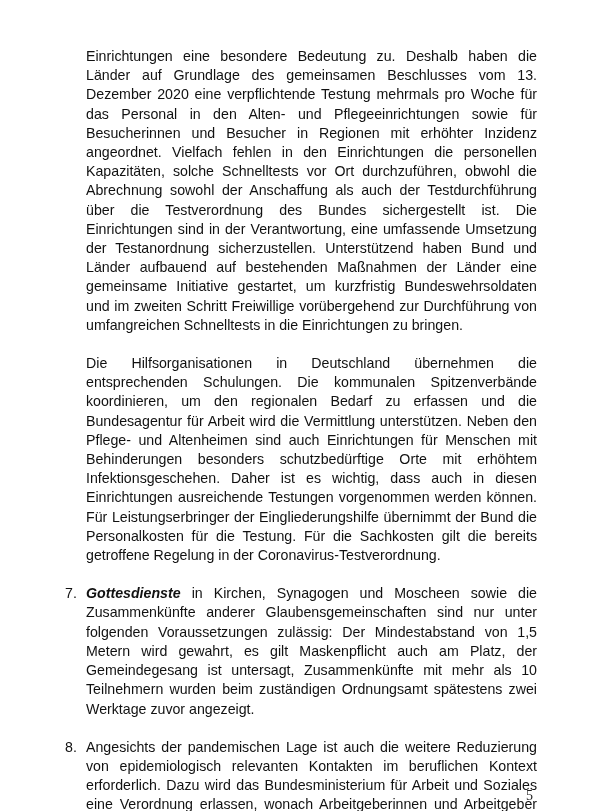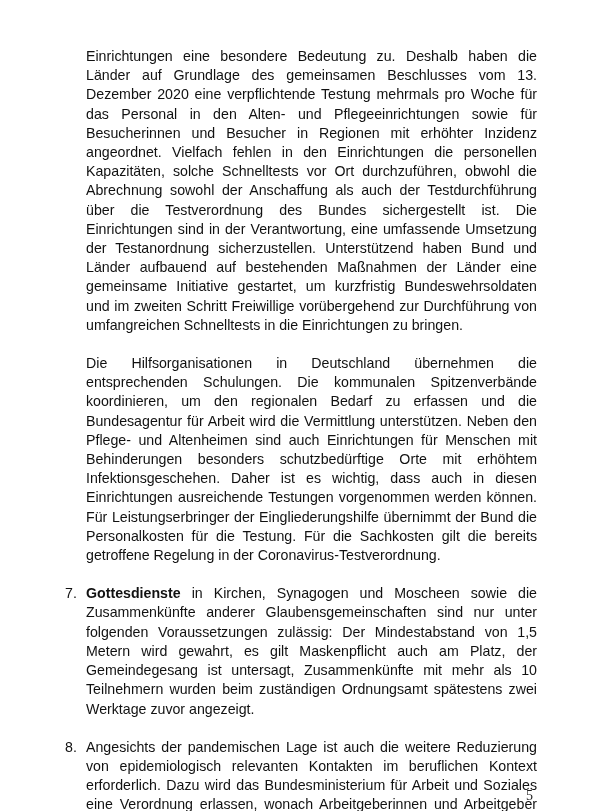--- a/index.html
+++ b/index.html
@@ -9,21 +9,21 @@
     background: #ffffff; color: #111111;
     font-family: "Liberation Sans", sans-serif;
     font-size: 14.2px; line-height: 19.2px;
   }
   .content { position: absolute; left: 86px; top: 31px; width: 451px; }
   .para { text-align: justify; margin: 0; }
   .para + .para { margin-top: 19px; }
   .list-item { position: relative; text-align: justify; margin: 0; }
   .list-num { position: absolute; left: -21px; top: 0; }
   .gap { height: 19px; }
-  b { font-weight: bold; }
+  b { font-weight: bold; font-style: italic; }
   .page-number {
     position: absolute; left: 526px; top: 770px;
     font-family: "Liberation Serif", serif; font-size: 14px; color: #222;
   }
 </style>
 </head>
 <body>
 
 <div class="page">
   <div class="content">

